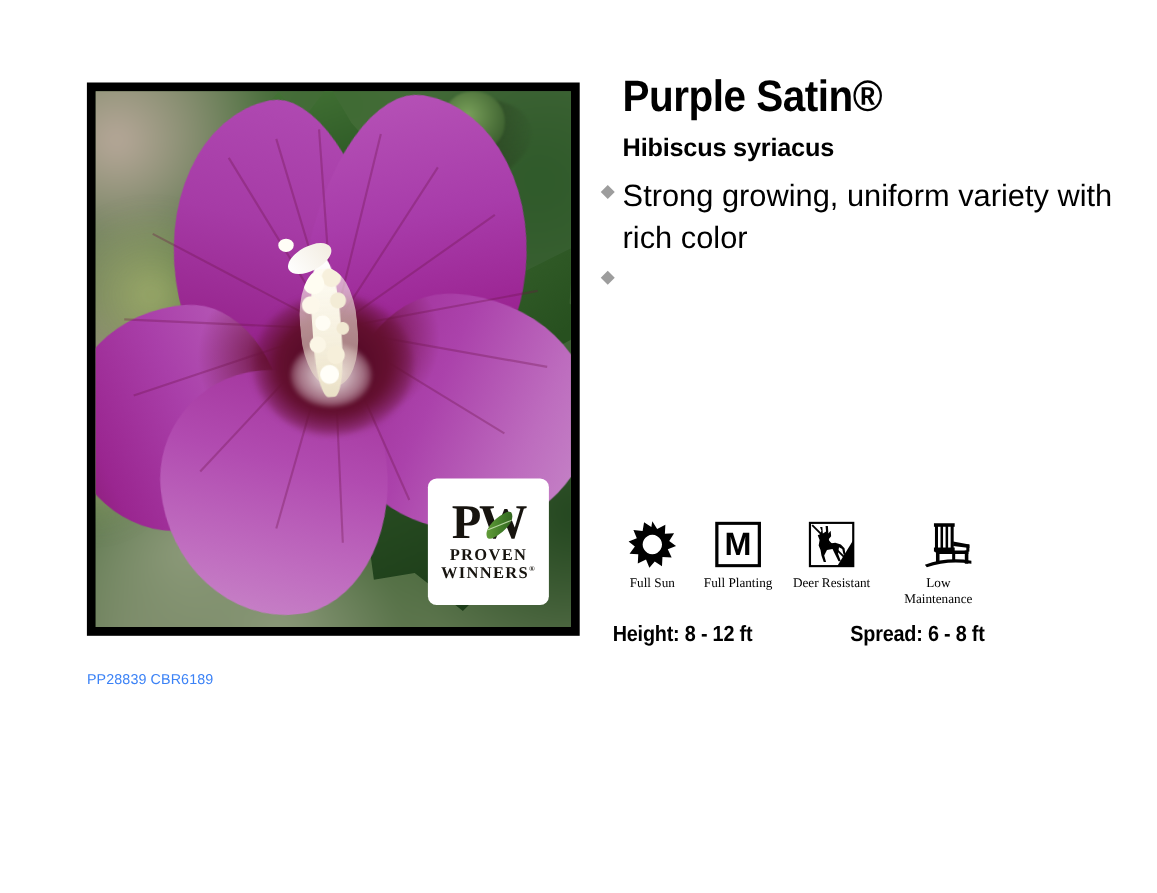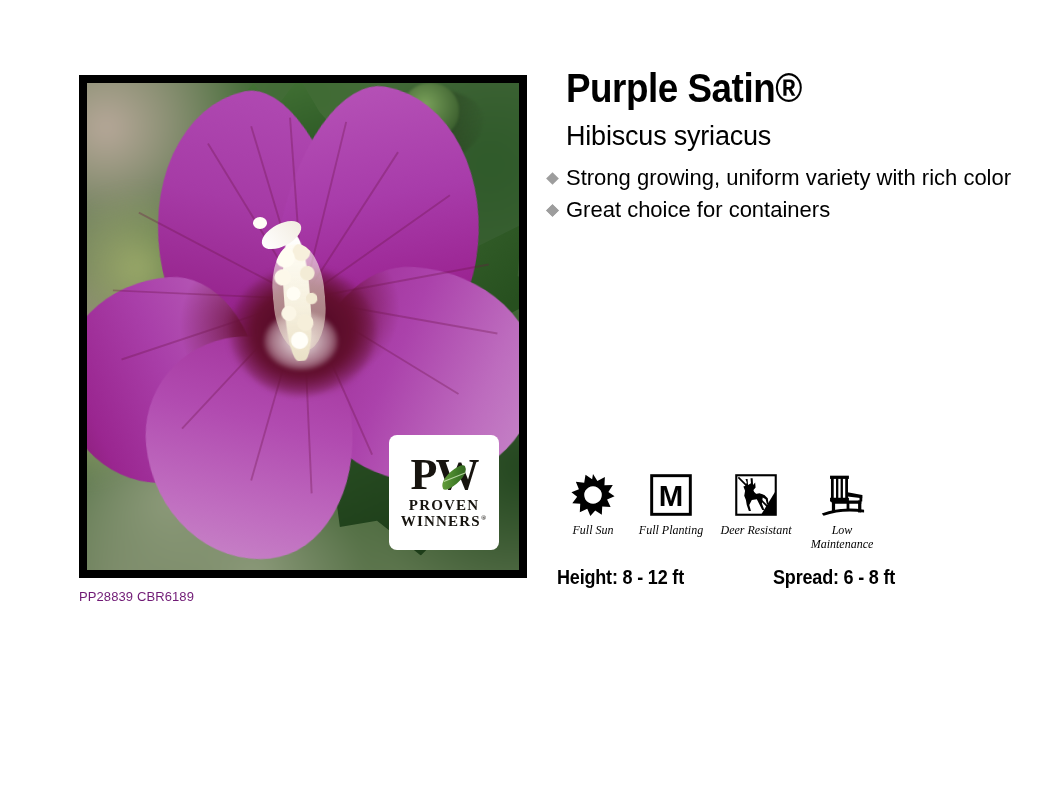--- a/index.html
+++ b/index.html
@@ -319,23 +319,23 @@
     font-weight: 700;
   }
   #pw-reg {
     font-size: 7px;
     vertical-align: super;
   }
 
   #photo-code {
     position: absolute;
     left: 79px;
-    top: 589px;
+    top: 610px;
     font-size: 13px;
-    color: #701a75;
+    color: #3b82f6;
     letter-spacing: .1px;
     white-space: nowrap;
   }
 
   
   #info-column {
     position: absolute;
     left: 548px;
     top: 68px;
     width: 470px;
@@ -345,37 +345,37 @@
     font-weight: 700;
     line-height: 1;
     margin-left: 18px;
     letter-spacing: -0.5px;
     font-stretch: condensed;
     transform: scaleX(.92);
     transform-origin: left center;
     white-space: nowrap;
   }
   #plant-subtitle {
-    font-size: 27px;
-    font-weight: 400;
+    font-size: 23px;
+    font-weight: 700;
     margin-left: 18px;
     margin-top: 13px;
     letter-spacing: -0.2px;
     white-space: nowrap;
   }
   #bullet-list {
     margin-top: 11px;
     list-style: none;
     padding: 0;
     margin-left: 0;
   }
   #bullet-list li {
     position: relative;
     padding-left: 18px;
-    font-size: 22px;
+    font-size: 28px;
     line-height: 1.36;
     margin-bottom: 2px;
   }
   .bullet-diamond {
     position: absolute;
     left: 0;
     top: 11px;
     width: 9px;
     height: 9px;
     background: #9d9d9d;
@@ -402,27 +402,26 @@
     display: flex;
     align-items: center;
     justify-content: center;
   }
   .icon-label {
     font-family: "Liberation Serif", serif;
     font-size: 12px;
     line-height: 1.18;
     margin-top: 3px;
     white-space: pre-line;
-    font-style: italic;
   }
   #cell-full-sun { width: 74px; }
   #cell-great-foliage { width: 86px; }
   #cell-mass-planting { width: 82px; }
   #cell-deer-resistant { width: 88px; justify-content: flex-end; }
-  #cell-low-maintenance { width: 84px; }
+  #cell-low-maintenance { width: 84px; align-items: flex-end; }
 
   
   #dimension-row {
     position: absolute;
     left: 557px;
     top: 566px;
     width: 420px;
     font-size: 20px;
     font-weight: 700;
     letter-spacing: -0.2px;
@@ -514,24 +513,20 @@
 <div id="info-column">
   <div id="plant-title">Purple Satin®</div>
   <div id="plant-subtitle">Hibiscus syriacus</div>
   <ul id="bullet-list">
     <li>
       <span class="bullet-diamond"></span>
       <span>Strong growing, uniform variety with rich color</span>
     </li>
     <li>
       <span class="bullet-diamond"></span>
-    </li>
-    <li>
-      <span class="bullet-diamond"></span>
-      <span>Great choice for containers</span>
     </li>
   </ul>
 </div>
 
 <div id="icon-row">
 
   <div class="icon-cell" id="cell-full-sun">
     <div class="icon-glyph">
       <svg width="44" height="44" viewBox="0 0 100 100">
         <path fill="#000" fill-rule="evenodd" d="M50 2 L60 18 L77 9 L76 28 L95 27 L85 43 L99 53 L82 60 L90 77 L71 76 L70 95 L55 85 L44 98 L37 81 L20 89 L21 70 L3 69 L14 54 L1 44 L18 37 L11 20 L30 22 L33 4 L48 14 Z M50 30 A20 20 0 1 0 50.1 30 Z"></path>

